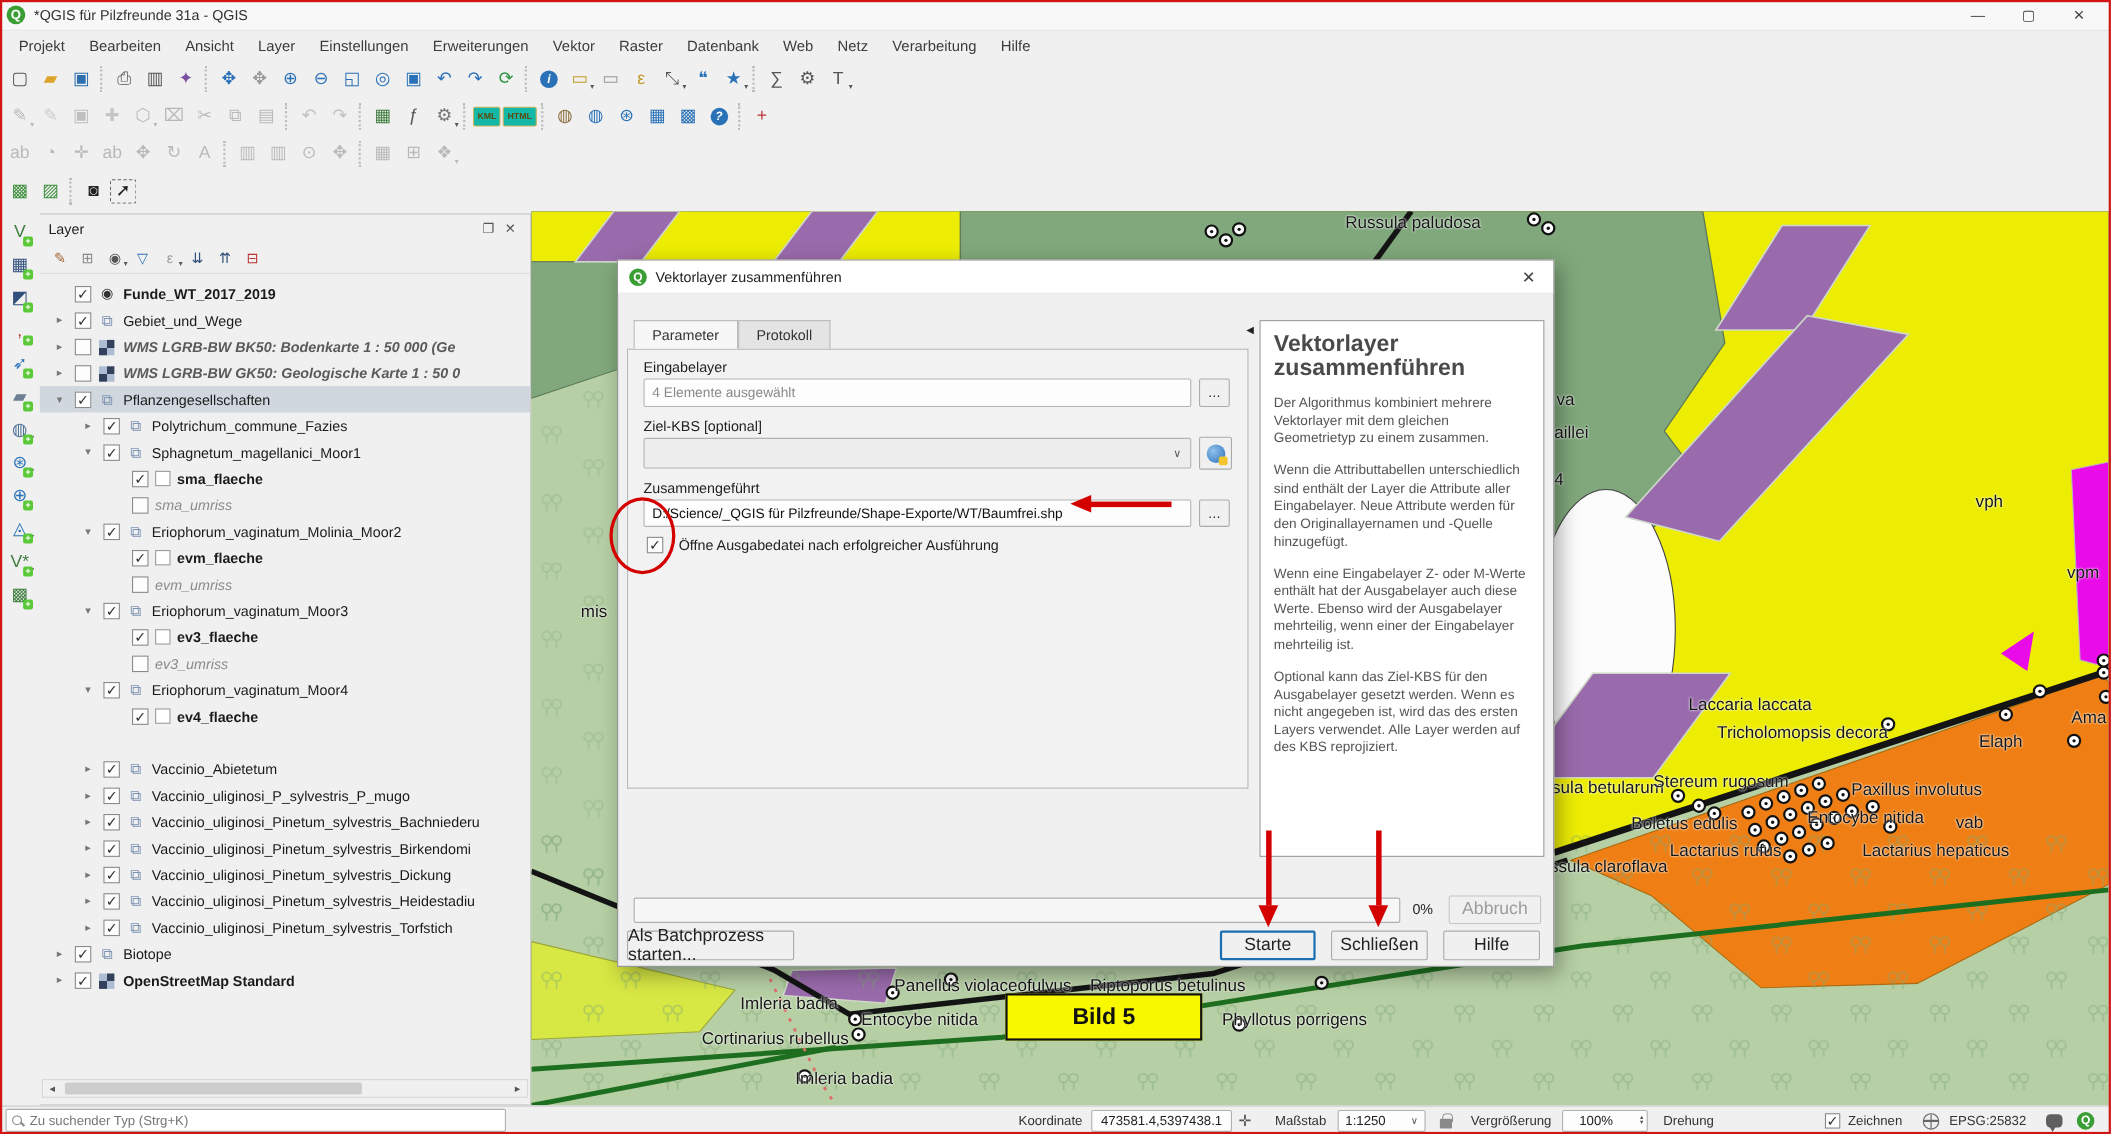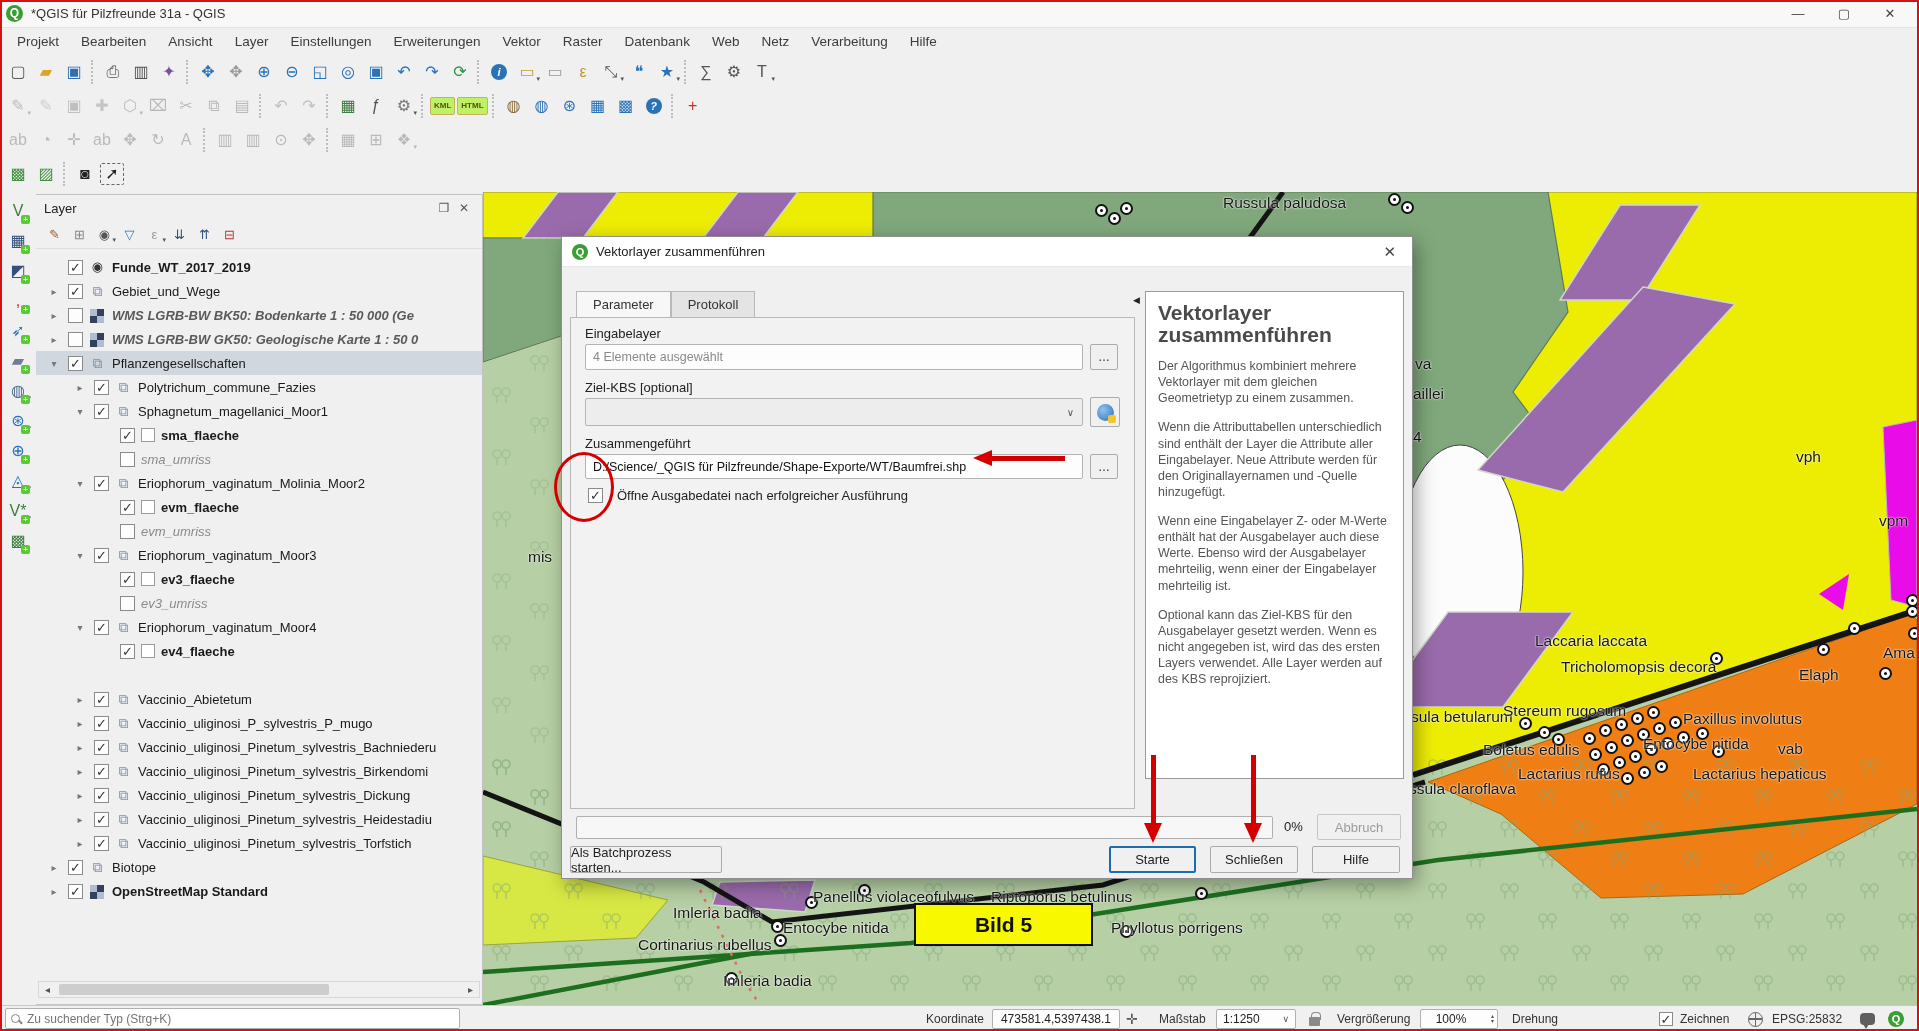--- a/index.html
+++ b/index.html
@@ -22,21 +22,21 @@
   .menu-item{padding:4px 11px;font-size:13.5px;color:#3c3c3c;}
   
   .toolbars{position:absolute;left:0;top:55px;width:100%;height:137px;background:#f0f0f0;}
   .tb-row{position:absolute;left:0;width:100%;height:34px;display:flex;align-items:center;padding-left:4px;}
   .tsep{width:5px;height:24px;margin:0 3px;border-left:2px dotted #bdbdbd;}
   .tbtn{width:26px;height:26px;margin:0 1px;display:flex;align-items:center;justify-content:center;
     border:1px solid transparent;border-radius:2px;position:relative;}
   .tbtn .glyph{font-size:16px;line-height:1;}
   .tbtn.disabled{opacity:.35;filter:grayscale(1);}
   .tbtn .dd{font-size:7px;color:#555;position:absolute;right:-1px;bottom:1px;}
-  .tbtn.badge{font-size:8px;font-weight:bold;color:#5b4a12;background:#bef264;border:1px solid #c9b15a;
+  .tbtn.badge{font-size:8px;font-weight:bold;color:#5b4a12;background:#14b8a6;border:1px solid #c9b15a;
     width:auto;padding:0 3px;height:18px;line-height:16px;}
   .tbtn.round-blue .glyph{width:16px;height:16px;border-radius:50%;background:#2a72b8;color:#fff;
     font-size:11px;font-weight:bold;text-align:center;line-height:16px;font-style:italic;}
   .tbtn.dashed{border:1px dashed #666;width:24px;height:22px;}
   
   .side-toolbar{position:absolute;left:0;top:192px;width:36px;bottom:26px;background:#f0f0f0;
     display:flex;flex-direction:column;align-items:center;padding-top:4px;}
   .side-toolbar .tbtn{margin:2px 0;}
   .plus-badge::after{content:"+";position:absolute;right:0;bottom:-1px;width:9px;height:9px;
     background:#59c938;color:#fff;font-size:8px;font-weight:bold;line-height:9px;text-align:center;border-radius:2px;}
@@ -87,30 +87,30 @@
   .dialog{position:absolute;left:561px;top:236px;width:852px;height:643px;background:#f0f0f0;
     border:1px solid #8f8f8f;box-shadow:4px 6px 18px rgba(0,0,0,.35);z-index:10;}
   .dlg-titlebar{height:30px;background:#fff;display:flex;align-items:center;padding:0 10px;
     border-bottom:1px solid #e8e8e8;}
   .dlg-titlebar .title{font-size:13px;color:#222;margin-left:8px;flex:1;}
   .dlg-close{font-size:15px;color:#444;padding:0 6px;}
   .dlg-tabs{position:absolute;left:14px;top:54px;display:flex;}
   .dlg-tab{padding:5px 16px;font-size:13px;color:#333;border:1px solid #b9b9b9;border-bottom:none;
     background:#e4e4e4;}
   .dlg-tab.active{background:#f7f7f7;position:relative;z-index:2;}
-  .dlg-content{position:absolute;left:8px;top:80px;width:565px;height:492px;background:#f2f2f2;
+  .dlg-content{position:absolute;left:8px;top:80px;width:565px;height:400px;background:#f2f2f2;
     border:1px solid #b9b9b9;}
   .fld-label{position:absolute;font-size:13px;color:#222;}
   .fld{position:absolute;height:26px;background:#fdfdfd;border:1px solid #b4b4b4;border-radius:2px;
     font-size:12.5px;display:flex;align-items:center;padding:0 7px;color:#111;}
   .fld.gray-text{color:#8a8a8a;}
   .fld.combo{background:#ededed;}
   .combo-chevron{position:absolute;right:8px;font-size:10px;color:#555;}
   .btn{position:absolute;background:#f0f0f0;border:1px solid #ababab;border-radius:2px;
-    font-size:13px;color:#222;display:flex;align-items:center;justify-content:center;}
+    font-size:16px;color:#222;display:flex;align-items:center;justify-content:center;}
   .btn.small{font-size:12px;}
   .btn.disabled{color:#9c9c9c;border-color:#c5c5c5;}
   .btn.focused{border:2px solid #1a6dae;}
   .globe-btn{display:flex;align-items:center;justify-content:center;}
   .mini-globe{width:17px;height:17px;border-radius:50%;background:radial-gradient(circle at 35% 35%,#8fc2ee,#2a6db5);
     position:relative;}
   .mini-globe::after{content:"";position:absolute;right:-2px;bottom:-2px;width:8px;height:8px;
     background:#f4c52c;border-radius:2px;}
   .dlg-checkbox-row{position:absolute;display:flex;align-items:center;}
   .dlg-checkbox-row .lab{font-size:13px;color:#222;margin-left:8px;}

